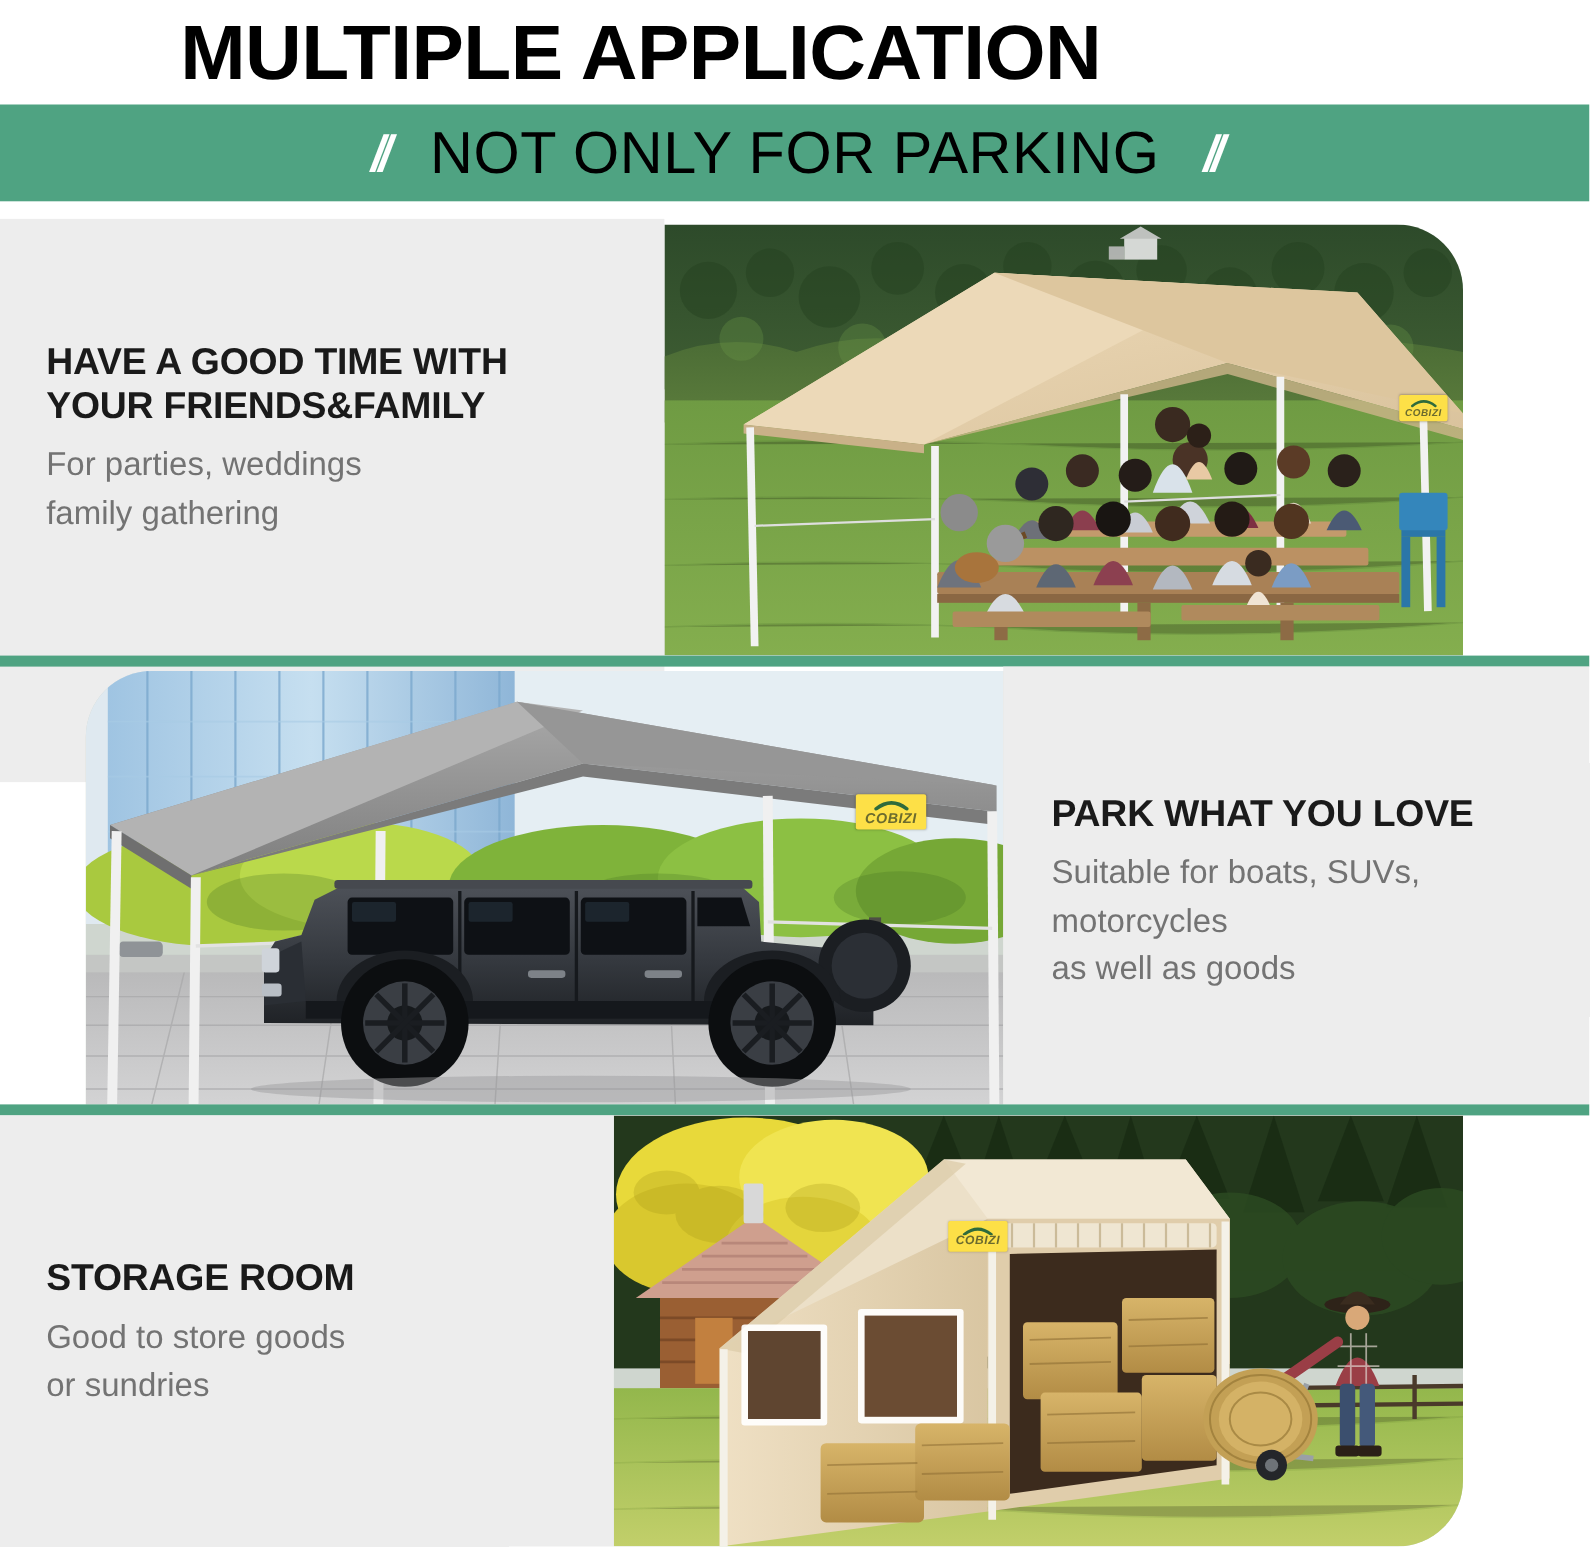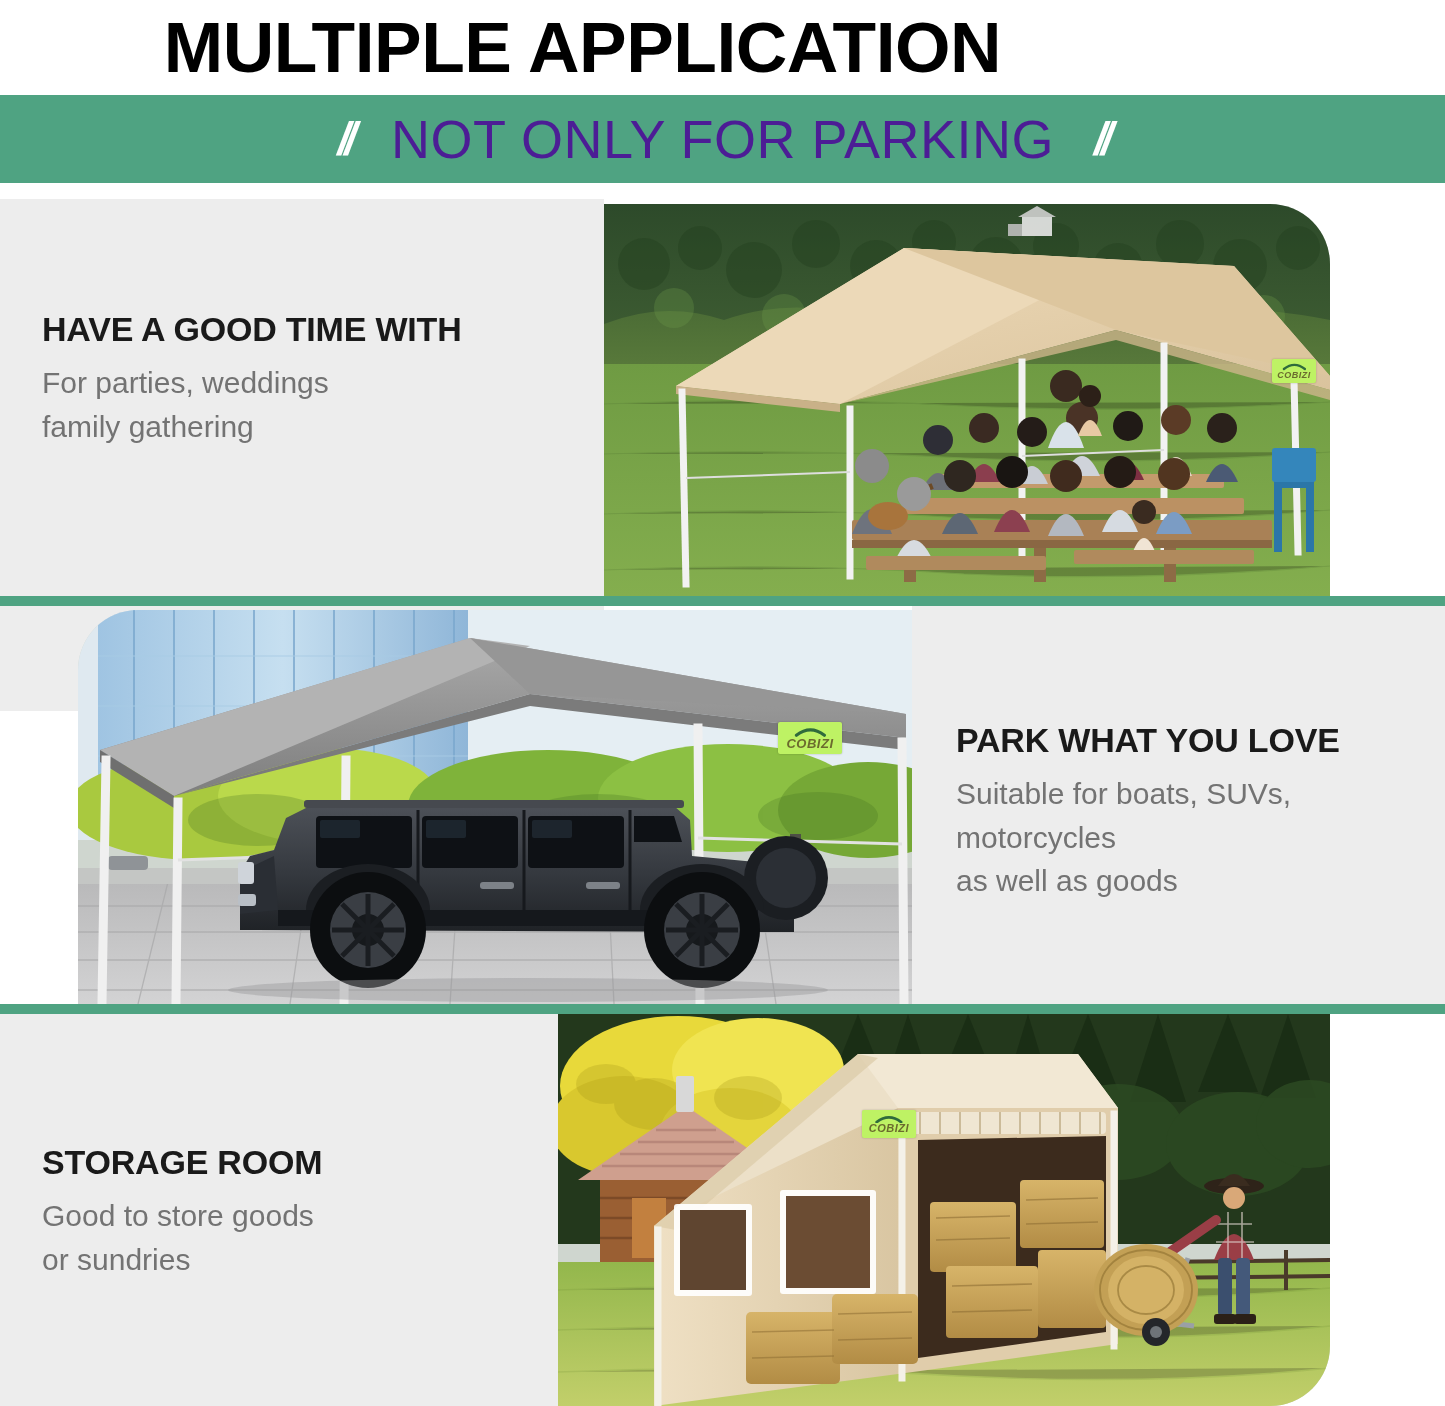--- a/index.html
+++ b/index.html
@@ -25,40 +25,40 @@
   .hdr-band{
     position:absolute; left:0; top:95px; width:1445px; height:88px;
     background:#4FA382;
     display:flex; align-items:center; justify-content:center; gap:40px;
   }
   .hdr-band .slash{
     color:#ffffff; font-size:46px; font-weight:700; font-style:italic;
     letter-spacing:-6px; line-height:1;
   }
   .hdr-band .sub{
-    color:#4c1d95; font-size:54px; font-weight:400; letter-spacing:0.5px;
+    color:#000000; font-size:54px; font-weight:400; letter-spacing:0.5px;
     white-space:nowrap; line-height:1;
   }
   .band-rule{
     position:absolute; left:0; width:1445px; height:10px; background:#4FA382;
   }
   .txtbox{ position:absolute; background:#EDEDED; }
   .ttl{
     font-size:34px; font-weight:700; color:#1a1a1a;
     line-height:1.18; letter-spacing:-0.2px;
   }
   .desc{
     font-size:30px; font-weight:400; color:#737373;
     line-height:1.45; margin-top:12px;
   }
   .photo{ position:absolute; overflow:hidden; background:#cfd6cf; }
 
   
   .logo{
-    position:absolute; background:#bef264; border-radius:2px;
+    position:absolute; background:#fde047; border-radius:2px;
     display:flex; flex-direction:column; align-items:center;
     justify-content:center; box-shadow:0 0 2px rgba(0,0,0,.25);
   }
   .logo .arc{ width:70%; height:34%; }
   .logo .nm{
     font-size:9px; font-weight:700; color:#6b6b2e; letter-spacing:0.5px;
     line-height:1; font-style:italic;
   }
 </style>
 </head>
@@ -71,20 +71,21 @@
 <div class="hdr-band">
   <span class="slash">//</span>
   <span class="sub">NOT ONLY FOR PARKING</span>
   <span class="slash">//</span>
 </div>
 
 <div class="txtbox" style="left:0; top:199px; width:604px; height:512px;">
   <div style="position:absolute; left:42px; top:110px; width:540px;">
     <div class="ttl">
       <div>HAVE A GOOD TIME WITH</div>
+      <div>YOUR FRIENDS&amp;FAMILY</div>
     </div>
     <div class="desc">
       <div>For parties, weddings</div>
       <div>family gathering</div>
     </div>
   </div>
 </div>
 
 <div class="photo" style="left:604px; top:204px; width:726px; height:392px; border-radius:0 60px 0 0;">
   <svg width="726" height="392" viewBox="0 0 726 392" preserveAspectRatio="none">

